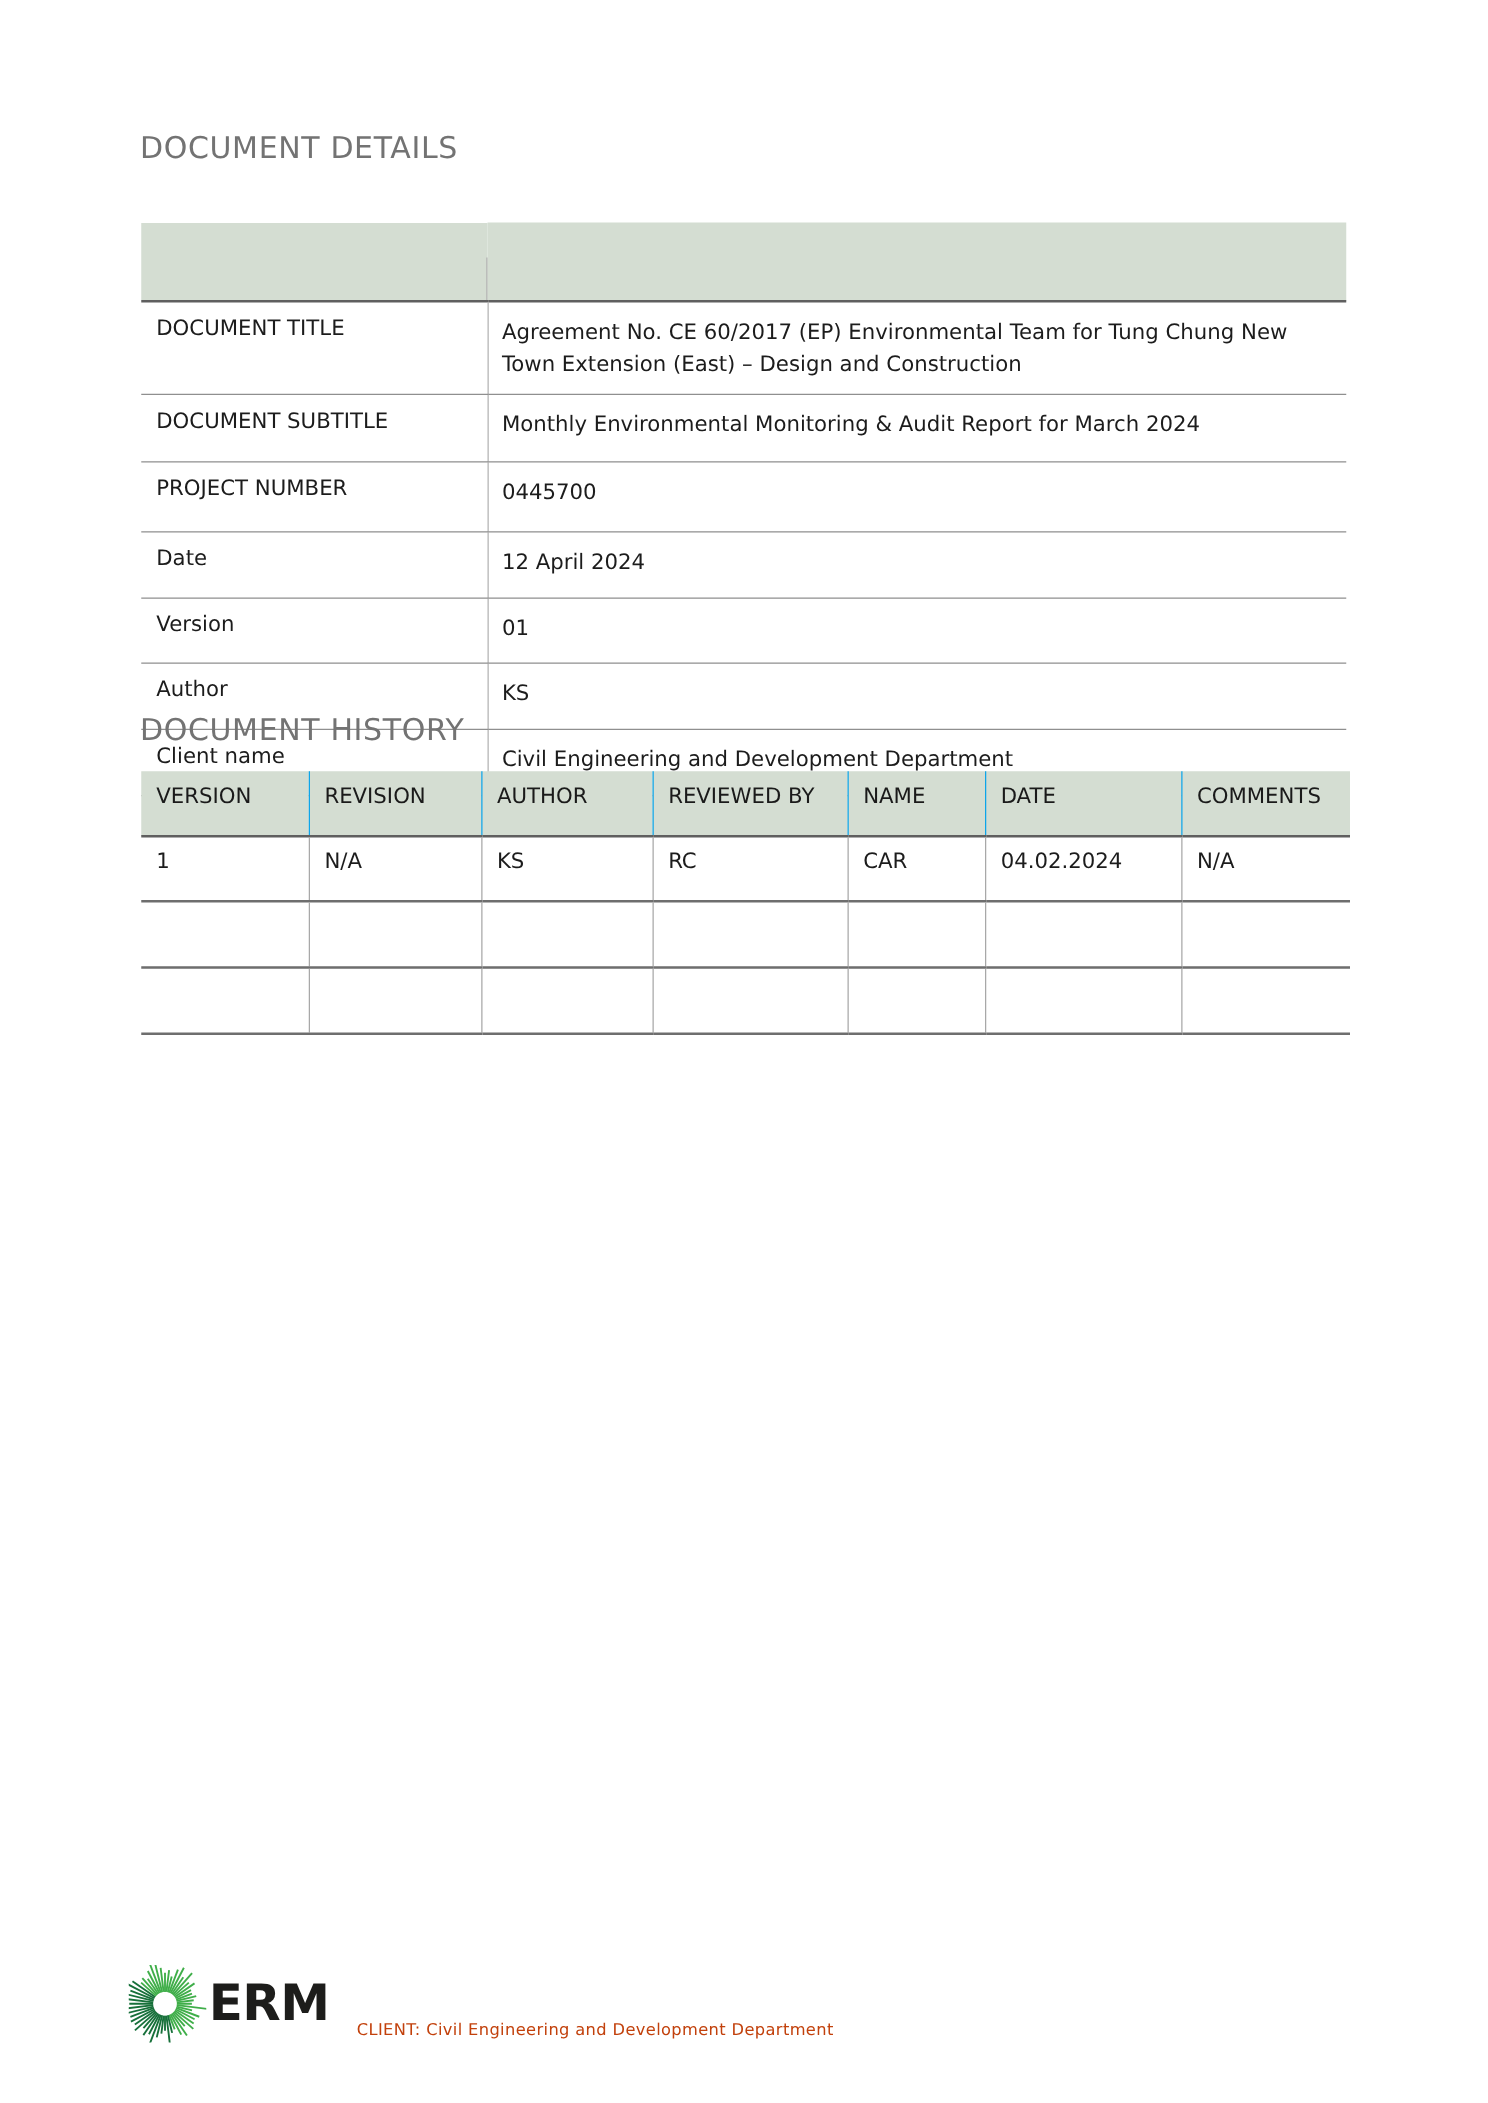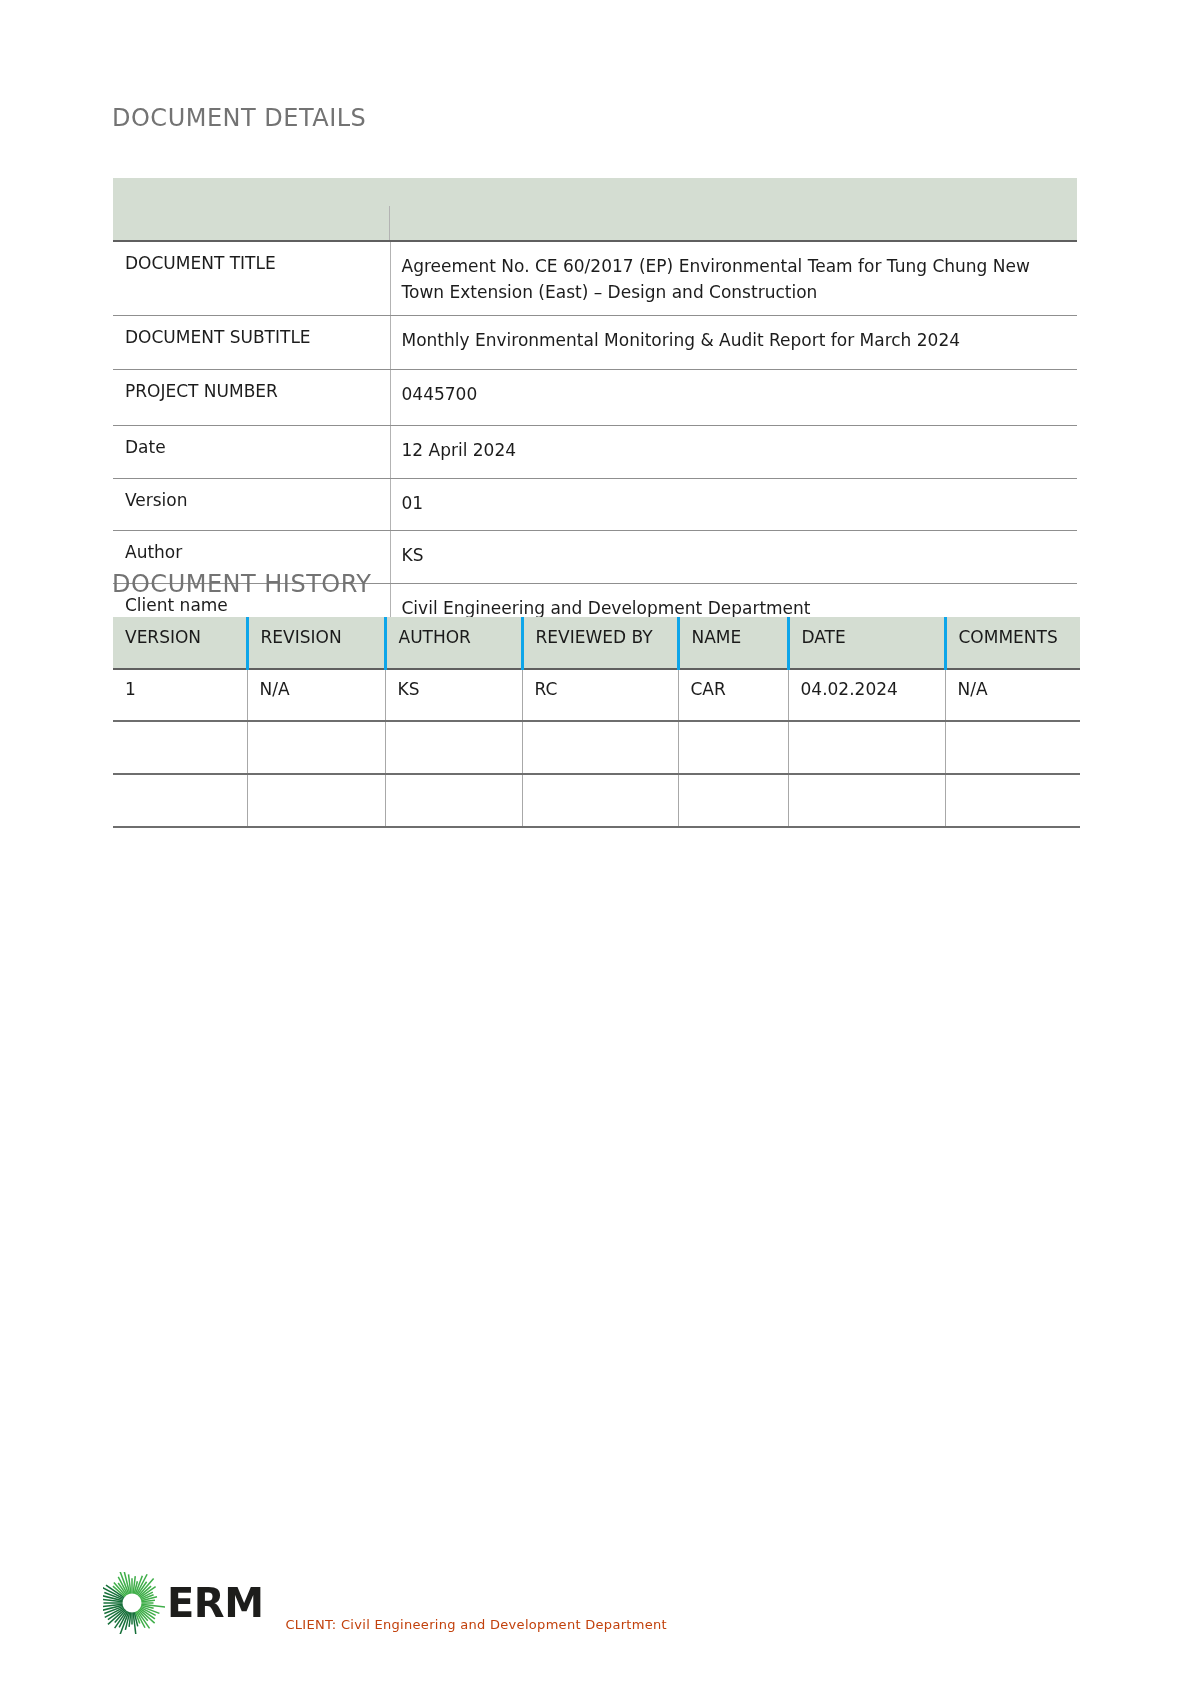--- a/index.html
+++ b/index.html
@@ -54,21 +54,21 @@
   
   .history-table { position: absolute; left: 113px; top: 617px; width: 967px; }
   .history-table .band { background: #d4ddd2; }
   .history-table tr.h-band td { height: 36px; border-bottom: 1px solid #8f8f8f; padding: 6px 0 0 10px; }
   .history-table tr.h-band td.span-left { border-right: 1px solid #a8a8a8; }
   .history-table tr.h-band td.approval { border-right: 1px solid #a8a8a8; }
   .history-table tr.h-head th {
     background: #d4ddd2; height: 41px; padding: 10px 6px 0 12px;
     border-bottom: 2px solid #5f5f5f; color: #1a1a1a;
   }
-  .history-table tr.h-head th + th { border-left: 3px solid #0ea5e9; }
+  .history-table tr.h-head th + th { border-left: 1px solid #0ea5e9; }
   .history-table tr.h-data td, .history-table tr.h-empty td {
     height: 41px; padding: 9px 6px 0 12px; border-bottom: 2px solid #6e6e6e;
   }
   .history-table tr.h-data td + td, .history-table tr.h-empty td + td { border-left: 1px solid #a8a8a8; }
   .history-table tr.h-empty td { height: 42px; }
 
   
   .footer { position: absolute; left: 103px; top: 1572px; display: flex; align-items: flex-end; }
   .logo { display: flex; align-items: center; }
   .erm-text {

